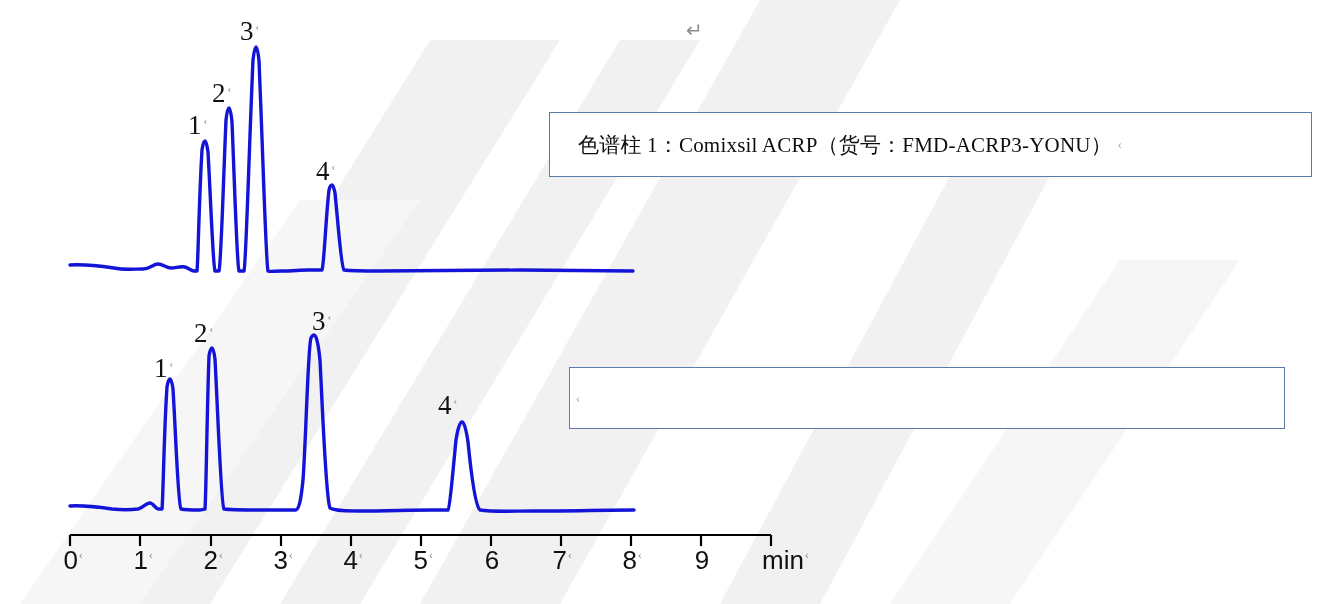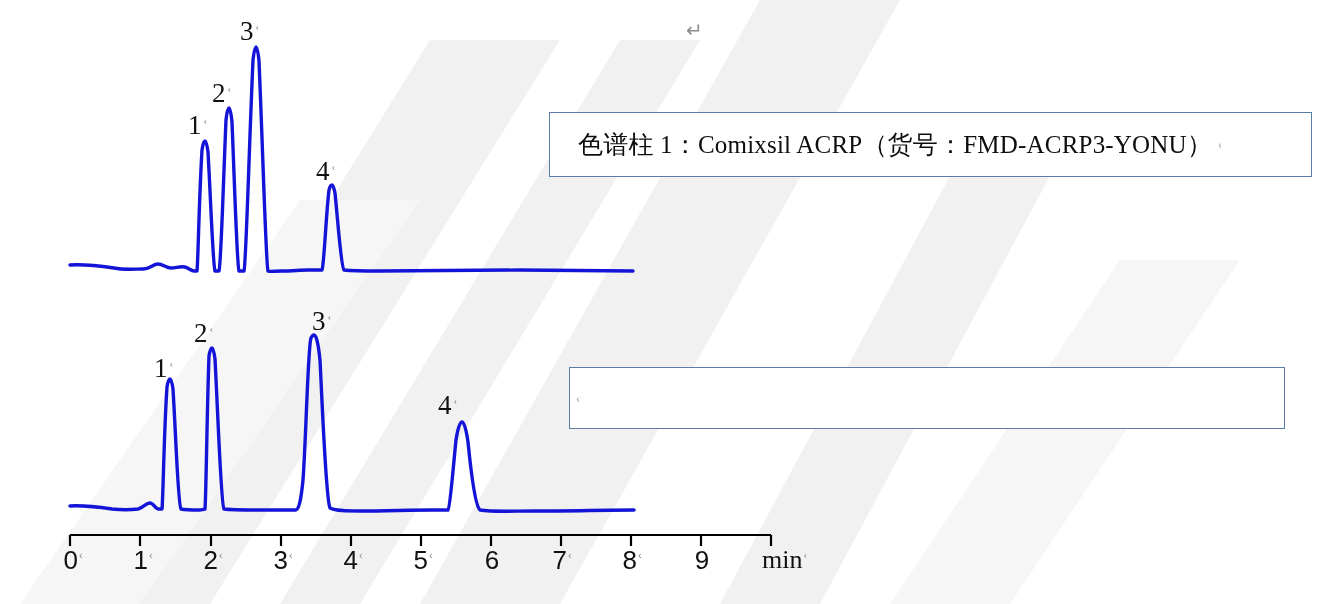--- a/index.html
+++ b/index.html
@@ -41,21 +41,21 @@
 
   .textbox{
     position:absolute;z-index:4;
     background:#ffffff;
     border:1px solid #5b7ca6;
     box-sizing:border-box;
     display:flex;align-items:center;
   }
   .textbox .tb-text{
     font-family:"Liberation Serif", serif;
-    font-size:25px;color:#0d0d0d;white-space:nowrap;
+    font-size:21px;color:#0d0d0d;white-space:nowrap;
     padding-left:28px;letter-spacing:0.2px;
   }
   .textbox .fm{
     font-size:12px;color:#9a9a9a;vertical-align:super;margin-left:6px;
   }
   #box1{left:549px;top:112px;width:763px;height:65px;}
   #box2{left:569px;top:367px;width:716px;height:62px;}
 
   .pilcrow{
     position:absolute;z-index:3;
@@ -215,21 +215,21 @@
   </div>
   <div class="axis-label" style="left:562px;top:547px;">
     <span>7</span><span class="fm">‹</span>
   </div>
   <div class="axis-label" style="left:632px;top:547px;">
     <span>8</span><span class="fm">‹</span>
   </div>
   <div class="axis-label" style="left:702px;top:547px;">
     <span>9</span>
   </div>
-  <div class="axis-label unit" style="left:762px;top:547px;font-family:Liberation Serif, serif;">
+  <div class="axis-label unit" style="left:762px;top:547px;">
     <span>min</span><span class="fm">‹</span>
   </div>
 
   <div class="pilcrow">↵</div>
 
   <div class="textbox" id="box1">
     <span class="tb-text">色谱柱 1：Comixsil ACRP（货号：FMD-ACRP3-YONU）</span>
     <span class="fm">‹</span>
   </div>
 

